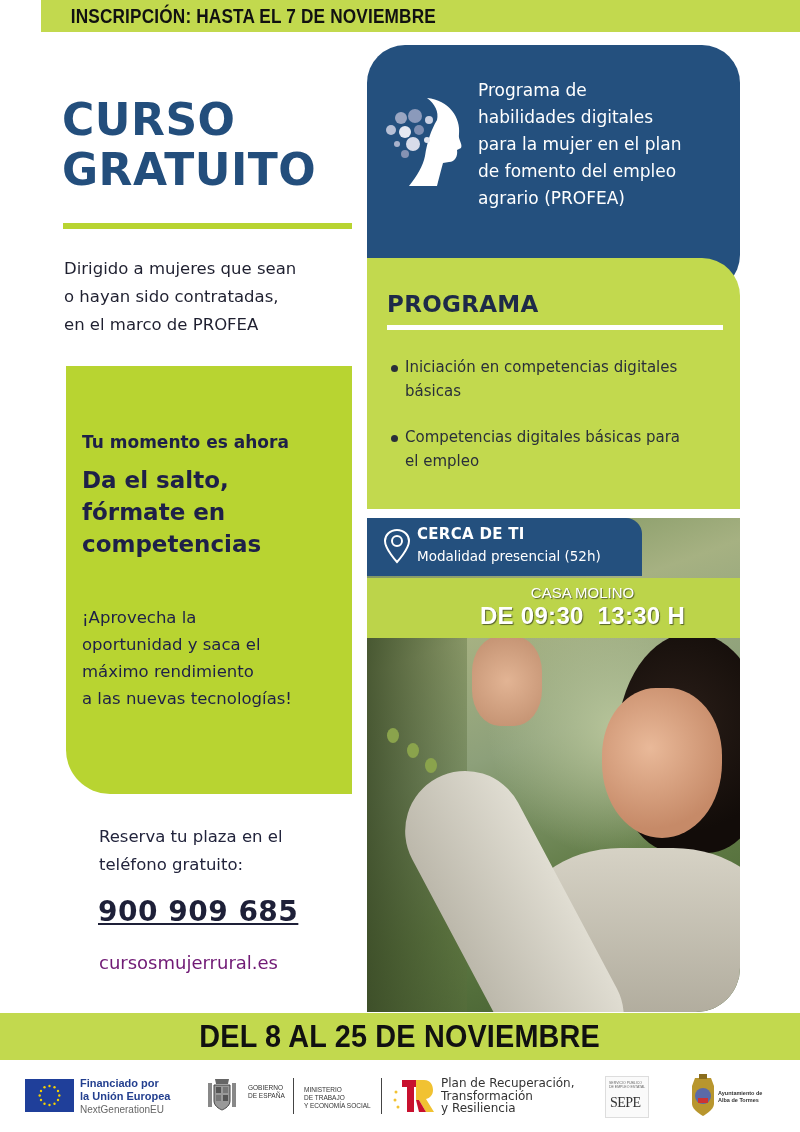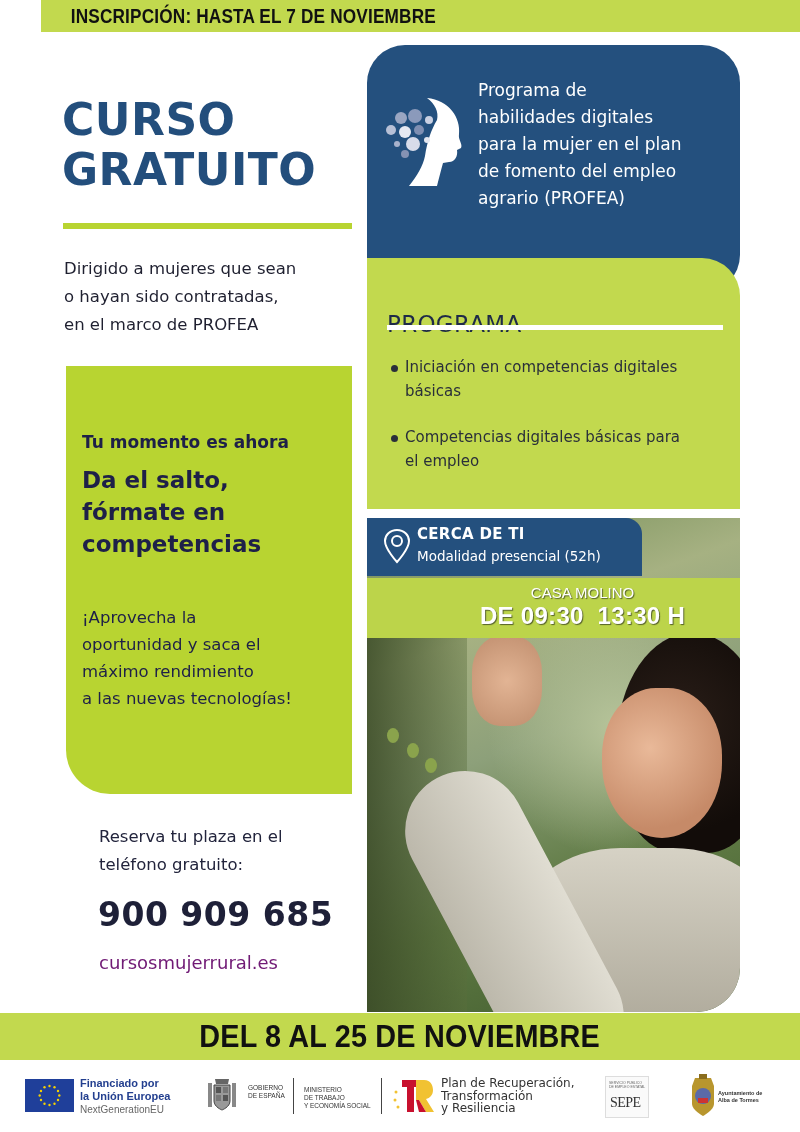--- a/index.html
+++ b/index.html
@@ -48,21 +48,21 @@
   }
 
   
   .prog-card {
     left: 367px; top: 258px; width: 373px; height: 251px;
     background: #c2d94e;
     border-radius: 0 38px 0 0;
   }
   .prog-title {
     position: absolute; left: 20px; top: 33px;
-    font-weight: 400; font-size: 23px; color: #1e2a48; letter-spacing: 0.3px; margin-top: 20px;
+    font-weight: 700; font-size: 23px; color: #1e2a48; letter-spacing: 0.3px;
   }
   .prog-rule { position: absolute; left: 20px; top: 67px; width: 336px; height: 5px; background: #ffffff; }
   .prog-list { position: absolute; left: 22px; top: 97px; width: 340px; list-style: none; }
   .prog-list li {
     position: relative; padding-left: 16px;
     font-size: 15px; line-height: 24px; color: #2a2f3a; margin-bottom: 22px; font-weight: 500;
   }
   .prog-list li::before {
     content: ""; position: absolute; left: 2px; top: 10px; width: 7px; height: 7px;
     border-radius: 50%; background: #2a2f3a;
@@ -87,21 +87,21 @@
     font-size: 16.5px; line-height: 27px; color: #1e2048;
   }
 
   
   .reserva {
     left: 99px; top: 823px; width: 260px;
     font-size: 16.5px; line-height: 28px; color: #22243c; font-weight: 500;
   }
   .phone {
     left: 98px; top: 895px;
-    font-size: 33px; font-weight: 600; color: #1e2038; letter-spacing: 0.5px;
+    font-size: 28px; font-weight: 600; color: #1e2038; letter-spacing: 0.5px; text-decoration: underline;
   }
   .web {
     left: 99px; top: 952px;
     font-size: 18px; color: #701a75; font-weight: 500;
   }
 
   
   .photo {
     left: 367px; top: 518px; width: 373px; height: 494px;
     border-radius: 0 0 44px 0; overflow: hidden;

